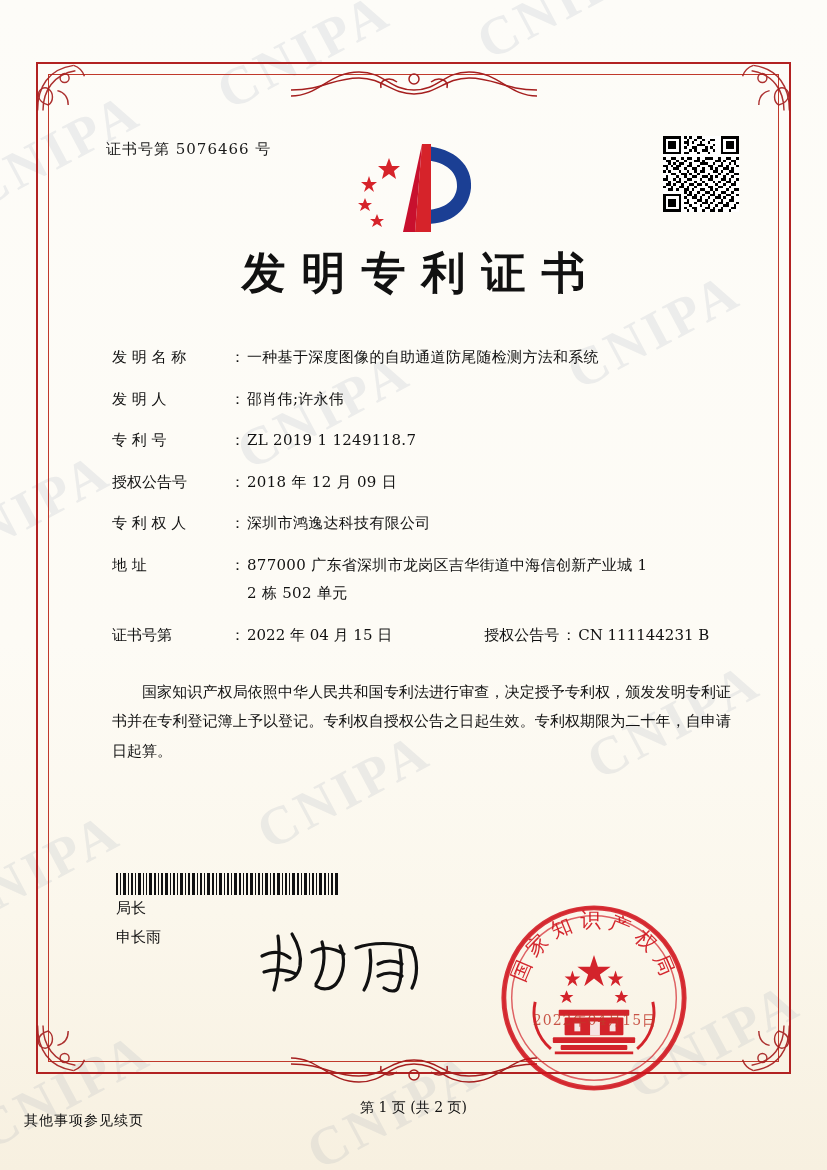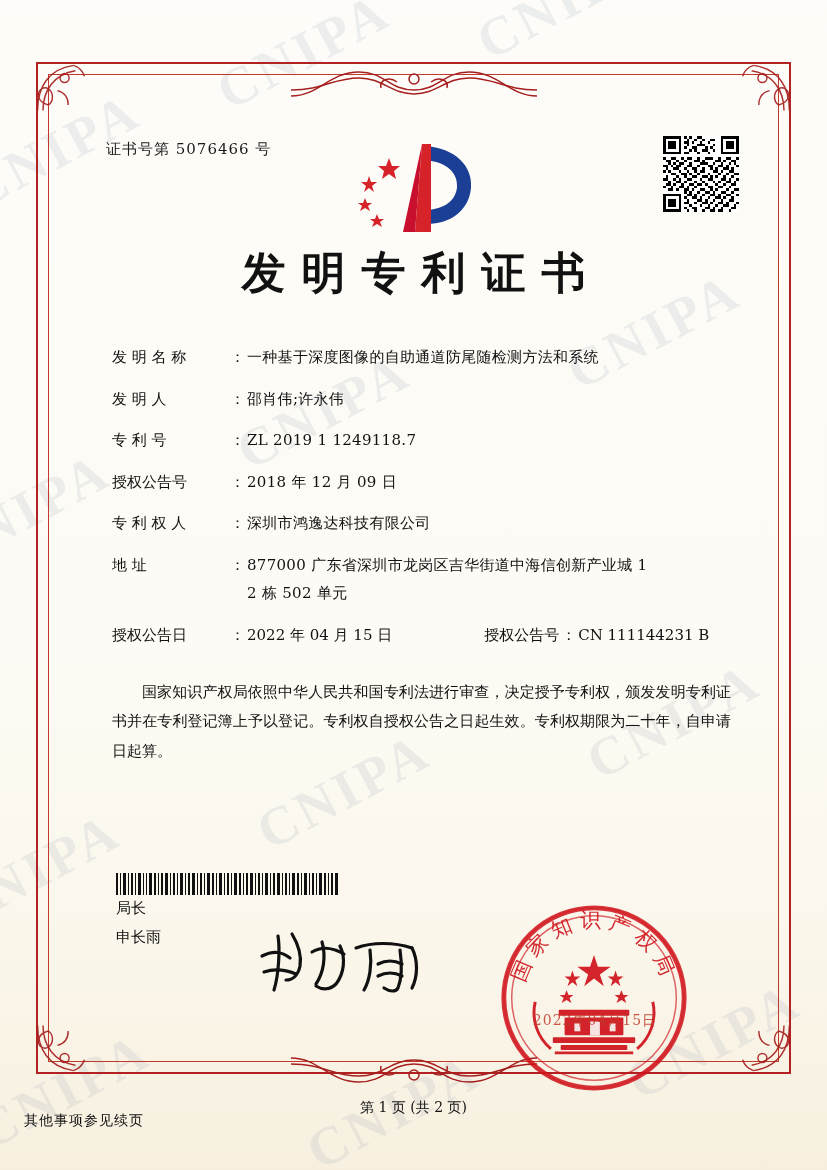--- a/index.html
+++ b/index.html
@@ -622,21 +622,21 @@
     <div class="row">
       <span class="lbl">地            址</span>
       <span class="colon">：</span>
       <span class="val">
         <span>877000 广东省深圳市龙岗区吉华街道中海信创新产业城 1</span>
         <span class="second-line">2 栋 502 单元</span>
       </span>
     </div>
 
     <div class="row split" style="margin-top:4px;">
-      <span class="lbl">授权公告日</span>
+      <span class="lbl">证书号第</span>
       <span class="colon">：</span>
       <span>2022 年 04 月 15 日</span>
       <span class="pair2">
         <span class="lbl2">授权公告号</span>
         <span class="colon">：</span>
         <span>CN 111144231 B</span>
       </span>
     </div>
 
   </div>

